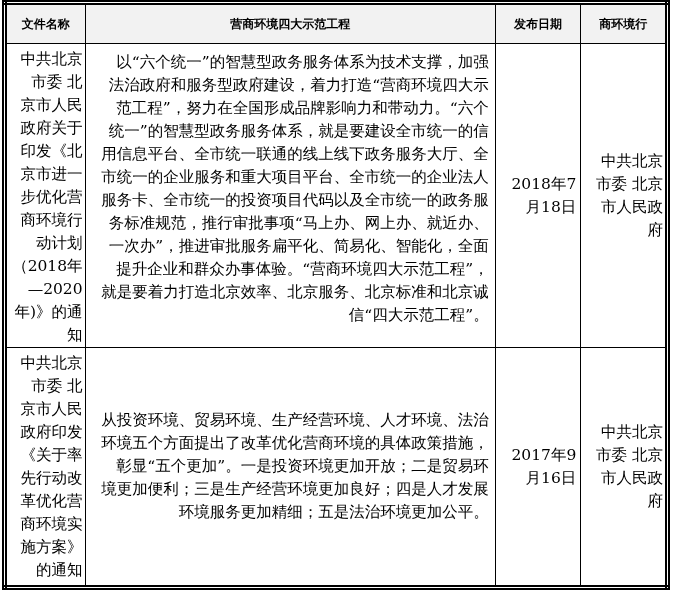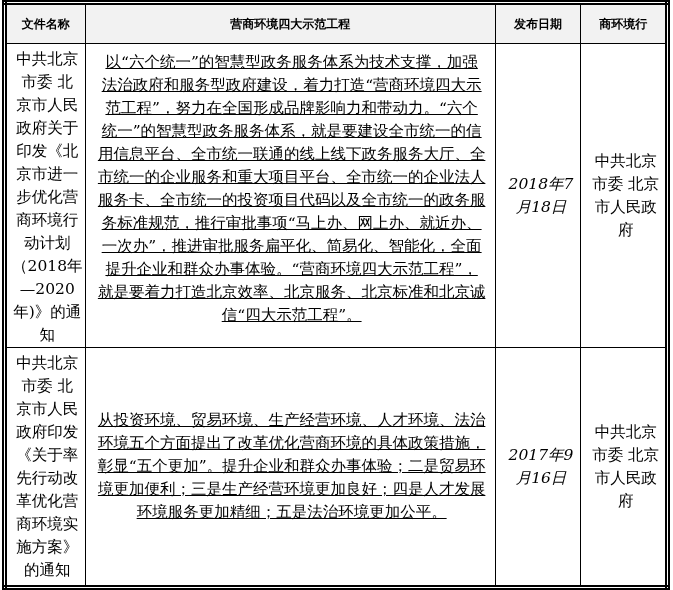--- a/index.html
+++ b/index.html
@@ -28,44 +28,42 @@
     font-weight: bold;
     font-size: 12px;
     text-align: center;
     vertical-align: middle;
   }
   td {
     font-family: "DejaVu Serif", serif;
     font-size: 15.5px;
     line-height: 23px;
     white-space: pre-line;
-    text-align: center;
+    text-align: right;
     vertical-align: middle;
   }
   tr.row-1 { height: 300px; }
   tr.row-2 { height: 240px; }
   td.cell-name {
     vertical-align: top;
     padding: 4px 2px 0 5px;
   }
   td.cell-content {
     padding: 0 6px 0 9px;
-    text-decoration: underline;
   }
   td.cell-content.v-top {
     vertical-align: top;
     padding-top: 7px;
   }
   td.cell-content.v-middle {
     vertical-align: middle;
   }
   td.cell-date {
     vertical-align: middle;
     padding: 0 4px 0 10px;
-    font-style: italic;
   }
   td.cell-unit {
     vertical-align: middle;
     padding: 0 2px 0 7px;
   }
 </style>
 </head>
 <body>
 
 <table class="doc-table">
@@ -123,21 +121,21 @@
 京市人民
 政府印发
 《关于率
 先行动改
 革优化营
 商环境实
 施方案》
 的通知</td>
       <td class="cell-content v-middle">从投资环境、贸易环境、生产经营环境、人才环境、法治
 环境五个方面提出了改革优化营商环境的具体政策措施，
-彰显“五个更加”。提升企业和群众办事体验；二是贸易环
+彰显“五个更加”。一是投资环境更加开放；二是贸易环
 境更加便利；三是生产经营环境更加良好；四是人才发展
 环境服务更加精细；五是法治环境更加公平。</td>
       <td class="cell-date">2017年9
 月16日</td>
       <td class="cell-unit">中共北京
 市委 北京
 市人民政
 府</td>
     </tr>
   </tbody>

